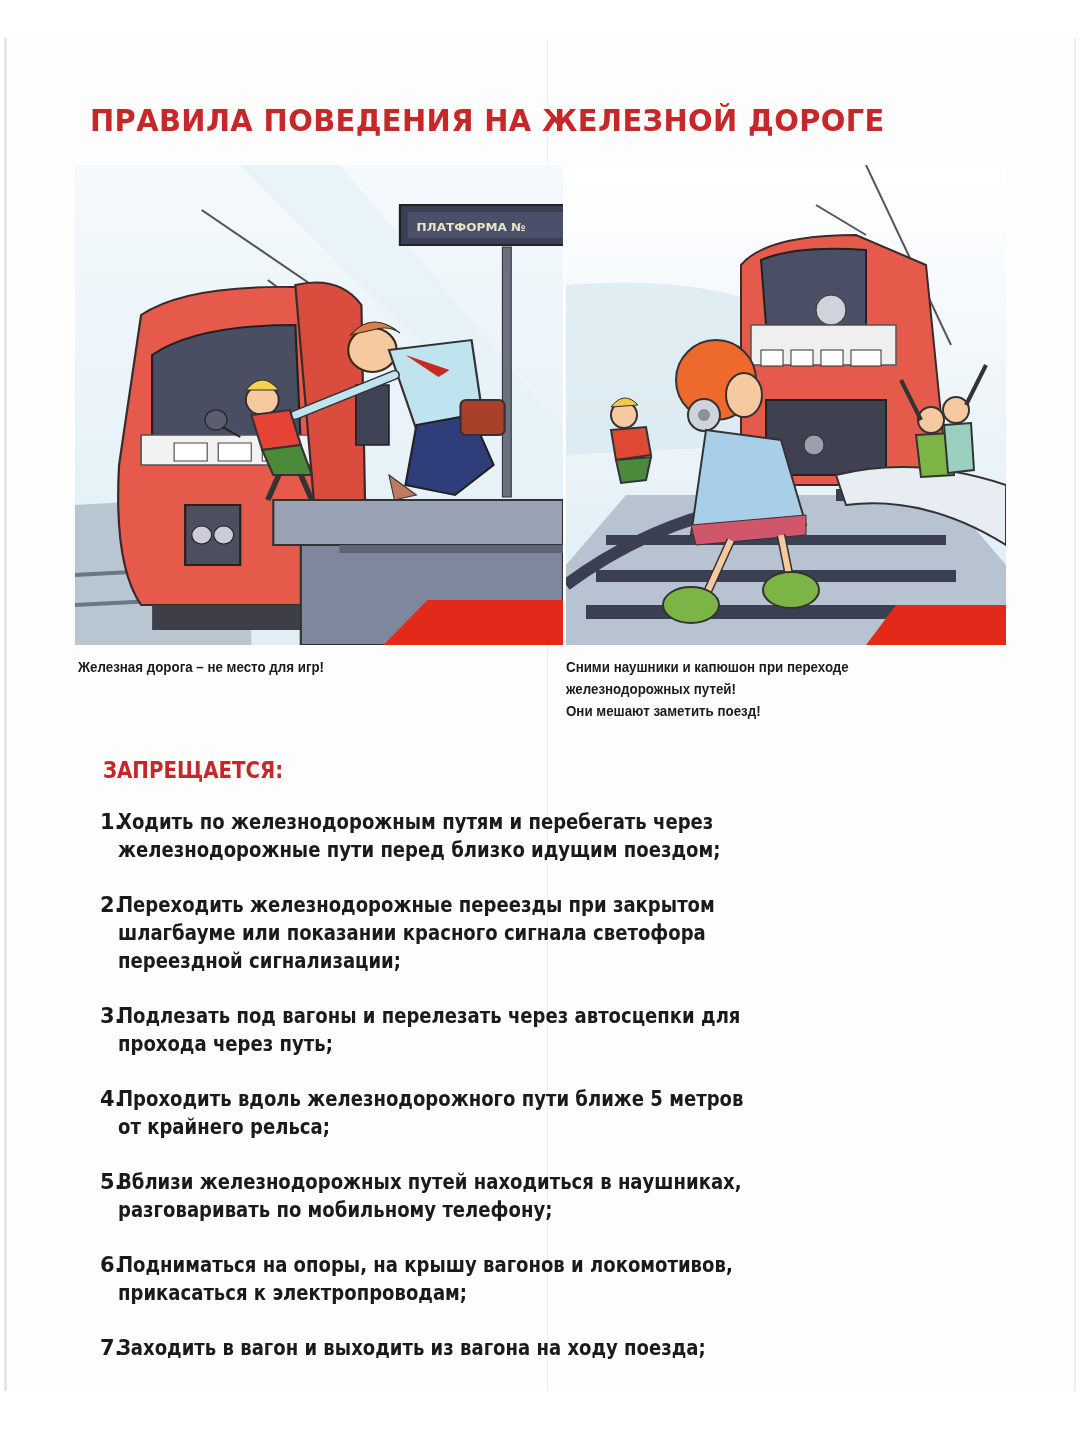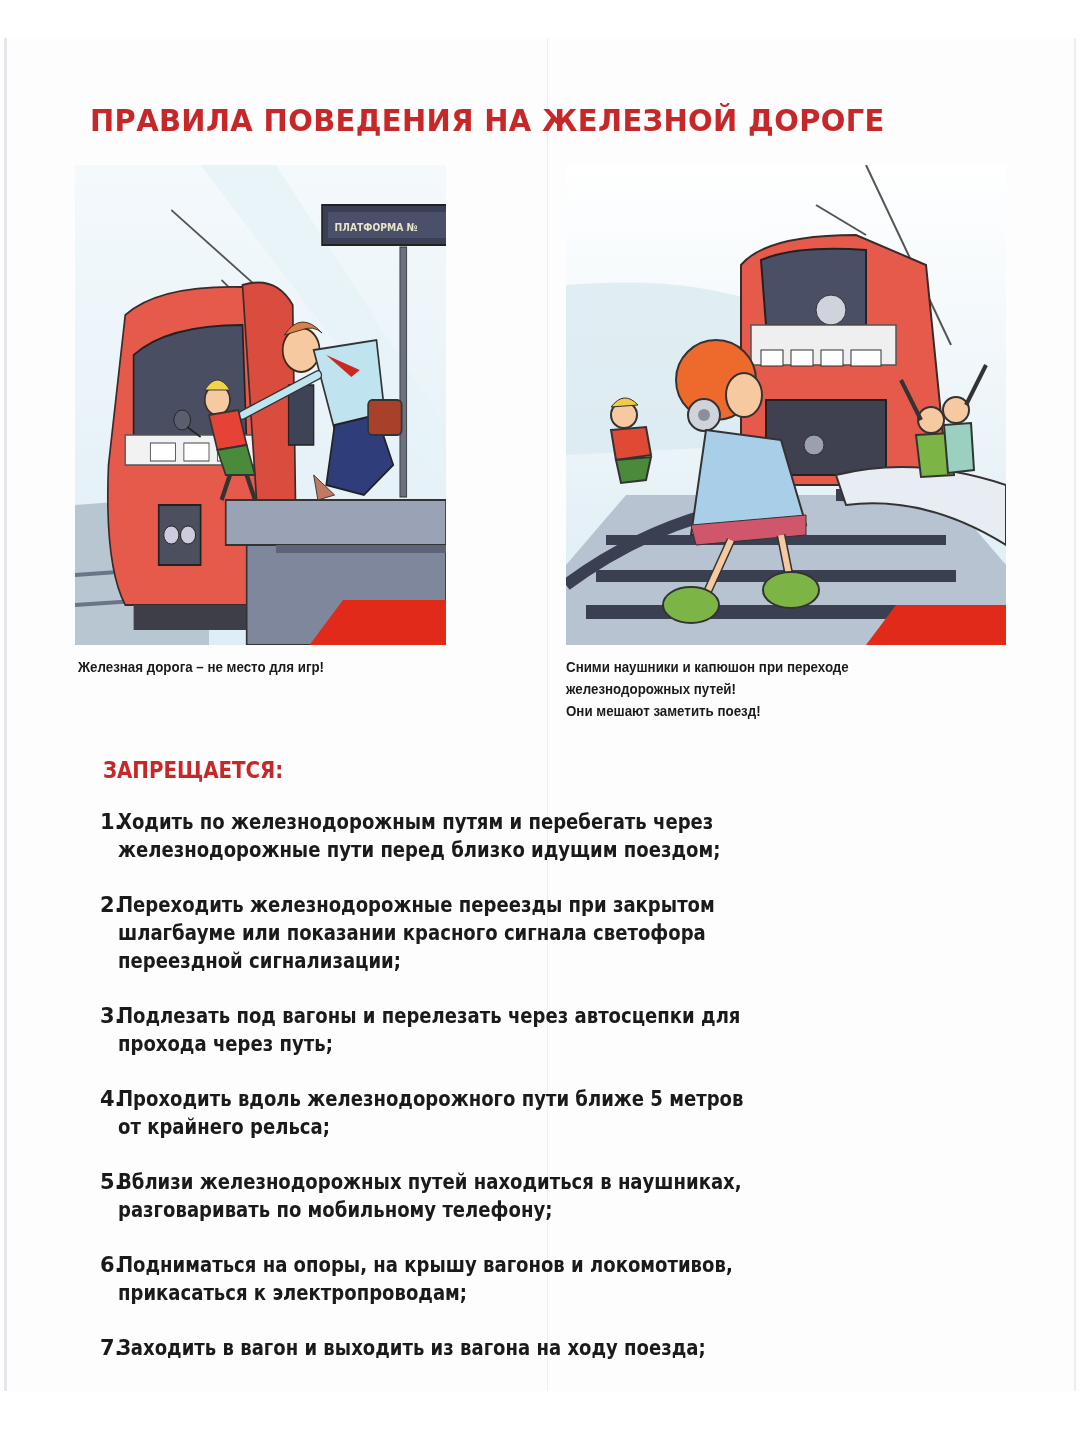--- a/index.html
+++ b/index.html
@@ -15,21 +15,21 @@
     .crease { position: absolute; left: 540px; top: 0; width: 1px; height: 100%; background: #efefef; }
 
     .title {
       position: absolute; left: 90px; top: 104px; width: 920px;
       font-family: "DejaVu Sans", sans-serif; font-weight: bold; font-size: 29.5px;
       color: #c6282a; letter-spacing: 0.4px; white-space: nowrap;
       transform: scaleX(0.98); transform-origin: left center;
     }
 
     .illus { position: absolute; overflow: hidden; }
-    .illus-left { left: 75px; top: 165px; width: 371px; height: 480px; }
+    .illus-left { left: 75px; top: 165px; width: 488px; height: 480px; }
     .illus-right { left: 566px; top: 165px; width: 440px; height: 480px; }
     .illus svg { display: block; width: 100%; height: 100%; }
 
     .caption {
       position: absolute; font-family: "Liberation Sans", sans-serif; font-weight: bold;
       font-size: 15.5px; color: #1b1b1b; line-height: 22px; transform: scaleX(0.86); transform-origin: left top;
       white-space: nowrap;
     }
     .caption-left { left: 78px; top: 656px; }
     .caption-right { left: 566px; top: 656px; }

